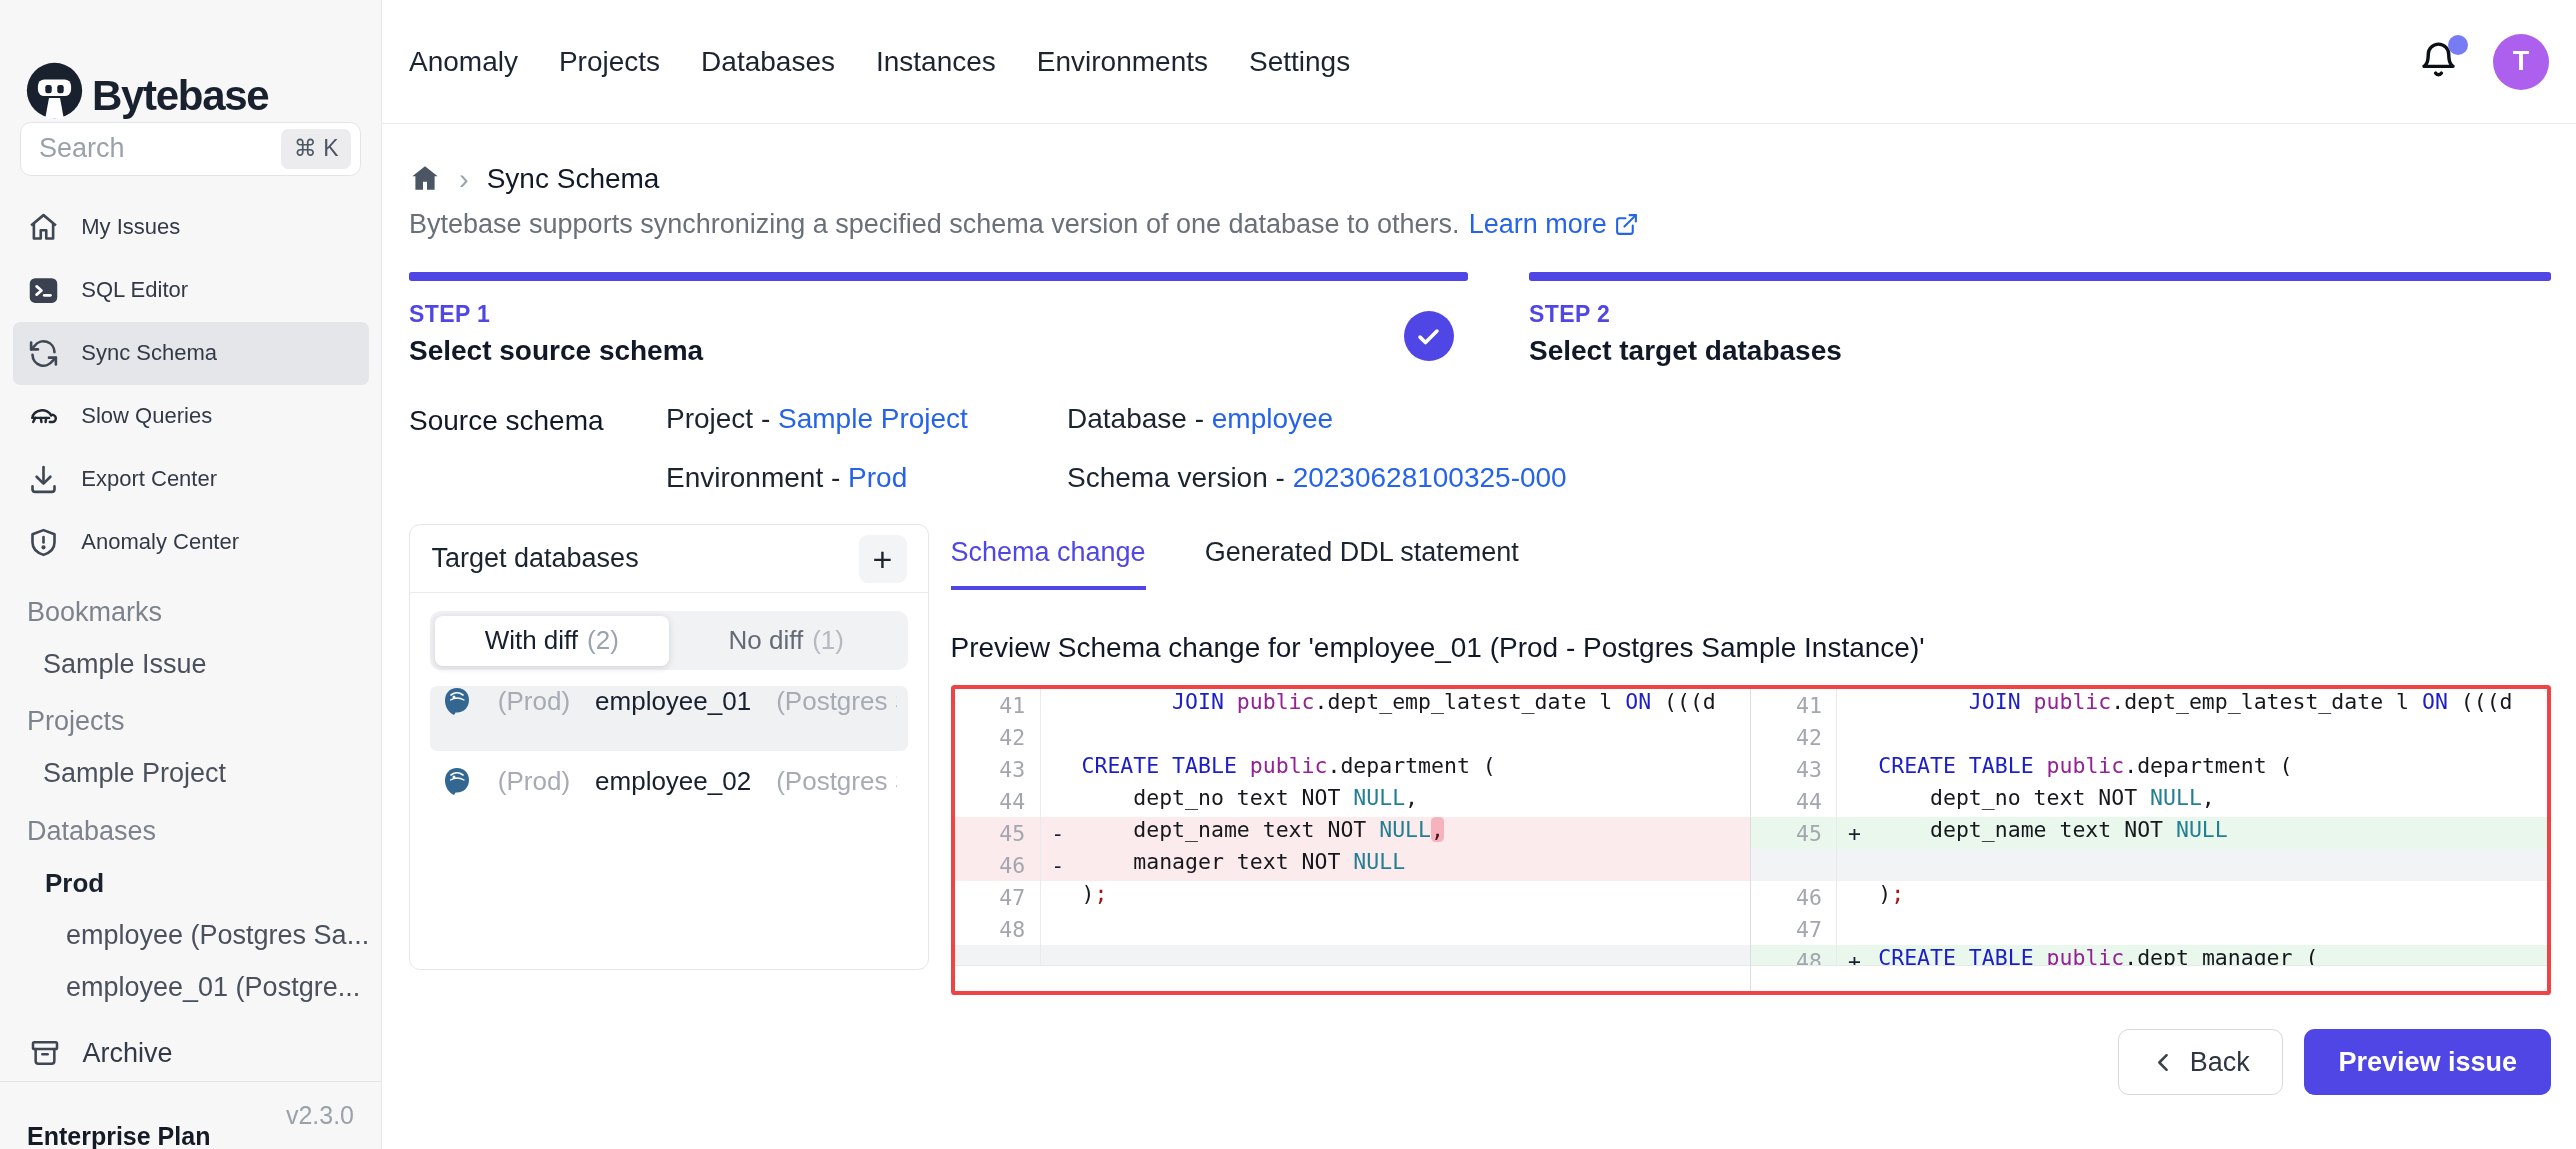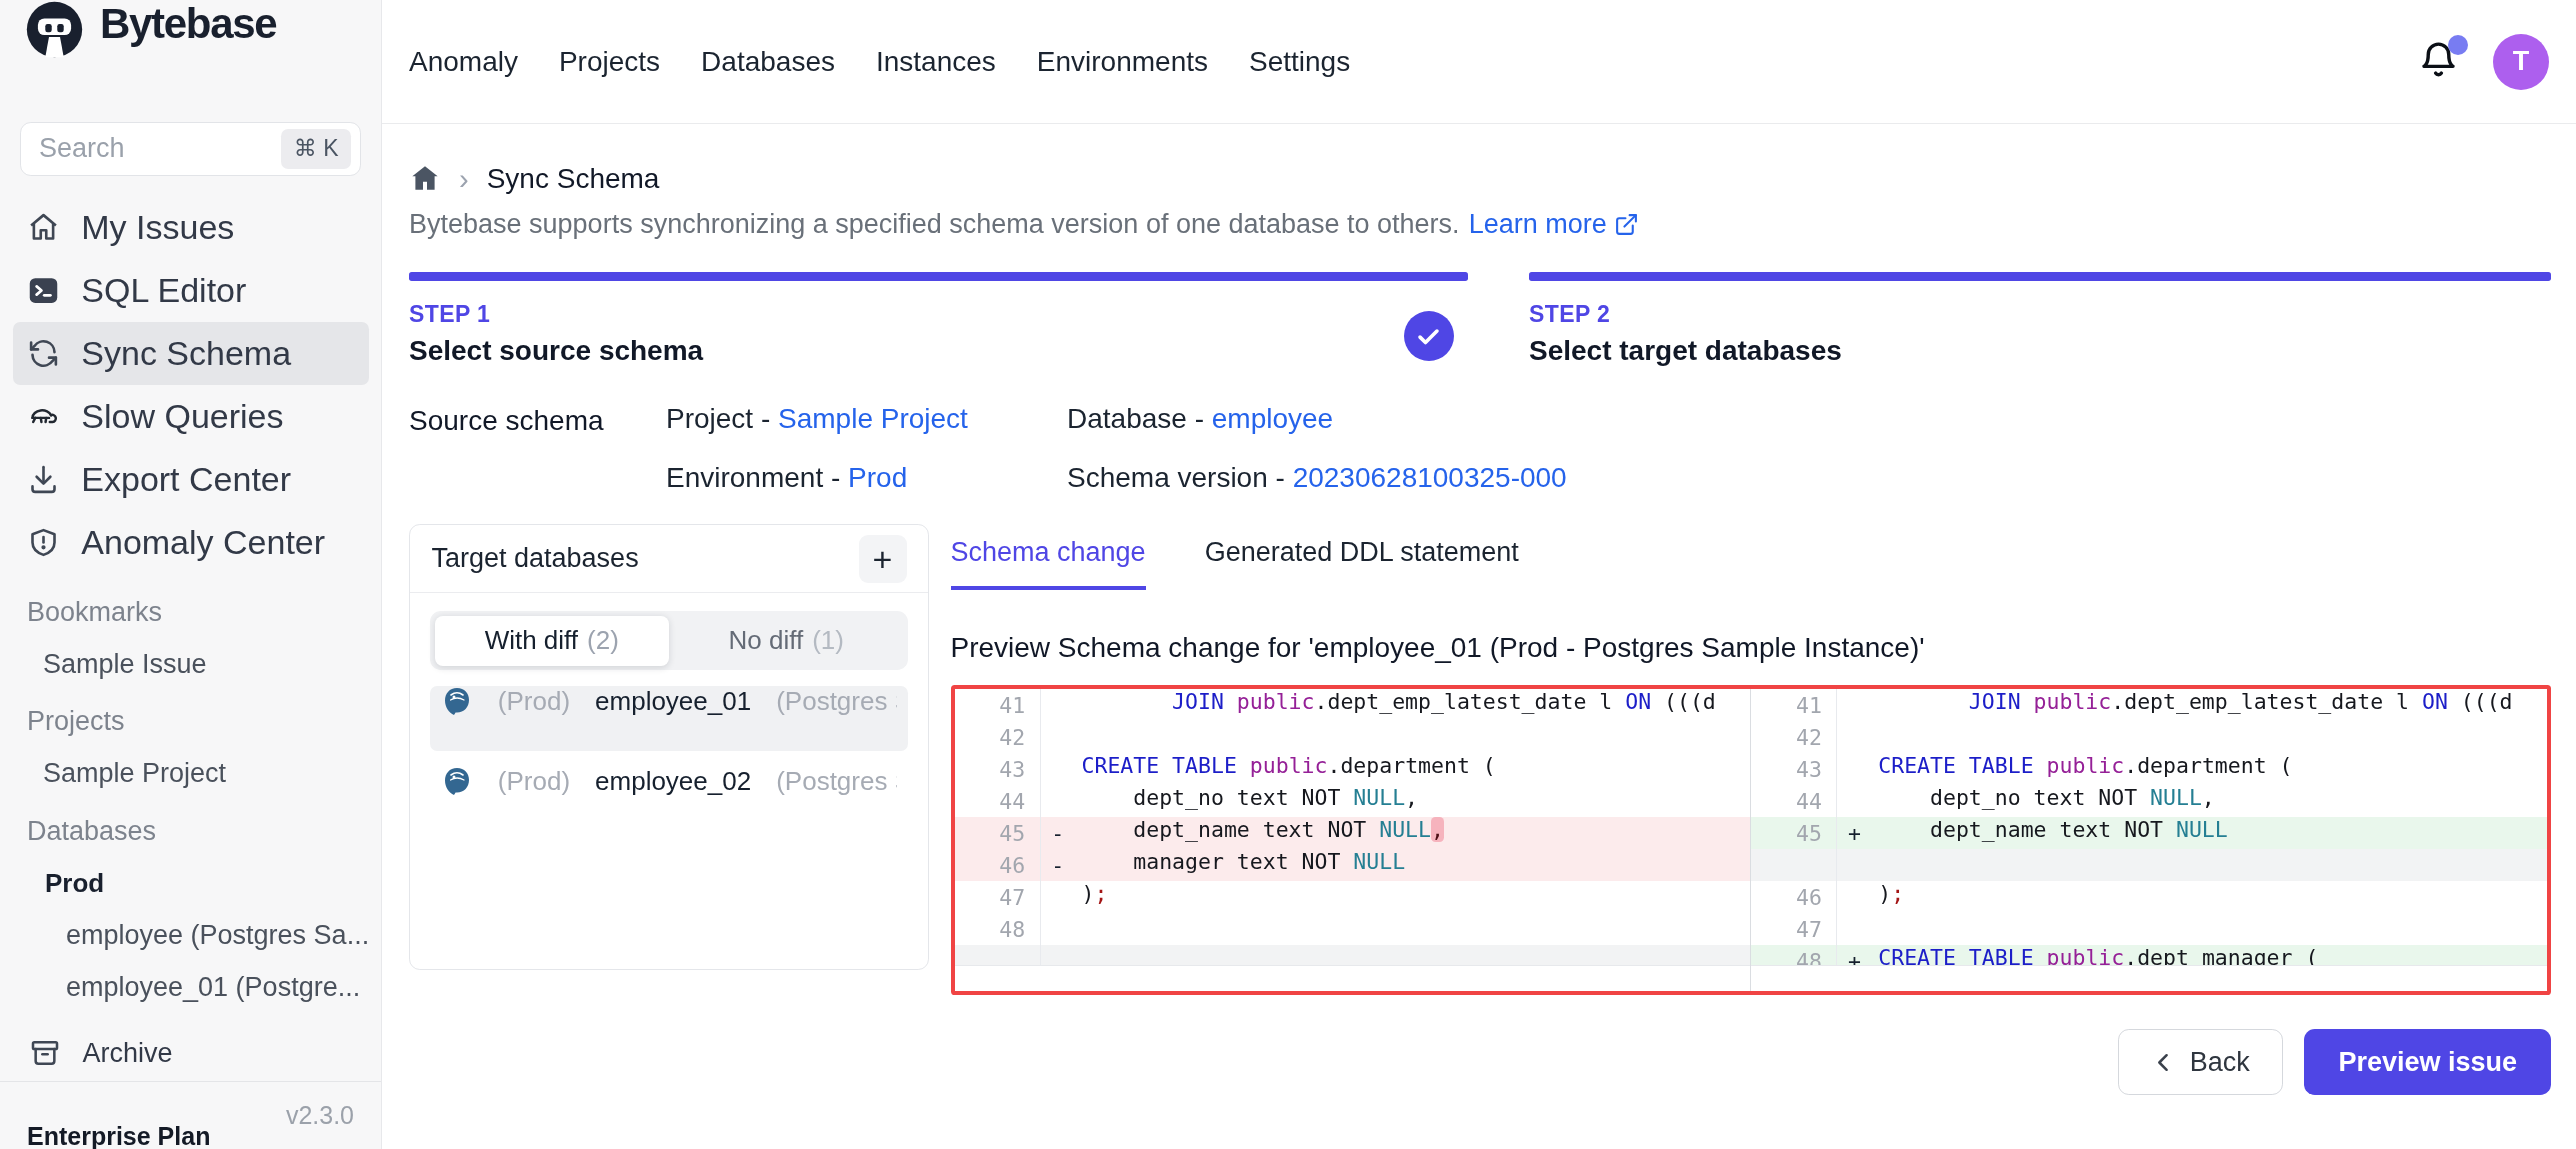--- a/index.html
+++ b/index.html
@@ -2,29 +2,29 @@
 <html style="font-size:14.3px"><head>
 <meta charset="utf-8">
 <style>
   * { box-sizing: border-box; margin: 0; padding: 0; }
   html,body { width:2576px; height:1149px; overflow:hidden; }
   body { font-family:"Liberation Sans", sans-serif; background:#fff; color:#1b2430; }
   .app { display:flex; height:100%; }
 
   
   .sidebar { width:382px; flex:none; background:#f7f7f8; border-right:1.8px solid #e7e8eb; display:flex; flex-direction:column; }
-  .logo-row { height:120px; display:flex; align-items:flex-start; gap:16px; padding:0 25px; }
+  .logo-row { height:120px; display:flex; align-items:flex-end; gap:8px; padding:0 25px; }
   .logo-mark { width:59px; height:59px; flex:none; }
   .wordmark { font-size:42px; font-weight:800; letter-spacing:-1.3px; color:#19202e; }
   .search-box { margin:1.8px 20px 20px; height:54px; background:#fff; border:1.8px solid #e2e4e8; border-radius:10.8px; display:flex; align-items:center; padding:0 9px 0 18px; }
   .search-box input { border:none; outline:none; flex:1; font-size:27px; color:#374151; font-family:inherit; background:transparent; min-width:0; }
   .search-box input::placeholder { color:#9aa1ab; }
   .kbd { background:#ececef; border-radius:7.2px; padding:6.3px 12.5px; font-size:23px; color:#4b5563; white-space:nowrap; }
   .menu { }
-  .menu-item { display:flex; align-items:center; gap:21.5px; height:63px; margin:0 12.5px; padding:0 14.3px; border-radius:7.2px; font-size:34px; color:#323947; cursor:pointer; }
+  .menu-item { display:flex; align-items:center; gap:21.5px; height:63px; margin:0 12.5px; padding:0 14.3px; border-radius:7.2px; font-size:22px; color:#323947; cursor:pointer; }
   .menu-item.active { background:#e5e6e9; }
   .menu-item svg { width:33px; height:33px; flex:none; }
   .sections { flex:1; overflow:hidden; padding-top:7.2px; }
   .section-title { height:52px; margin-top:5.4px; display:flex; align-items:center; padding:0 27px; font-size:27px; color:#7d838d; }
   .section-item { height:52px; display:flex; align-items:center; padding:0 18px 0 43px; font-size:27px; color:#4a515c; cursor:pointer; }
   .env-item { padding-left:45px; font-weight:700; color:#19202e; font-size:26px; }
   .db-item { padding-left:66px; white-space:nowrap; overflow:hidden; }
   .archive-row { height:56px; flex:none; display:flex; align-items:center; gap:21.5px; padding:0 29px; font-size:27px; color:#323947; cursor:pointer; }
   .archive-row svg { width:32px; height:32px; }
   .plan-row { height:68px; flex:none; border-top:1.8px solid #e4e5e8; display:flex; align-items:center; justify-content:space-between; padding:0 27px; }

